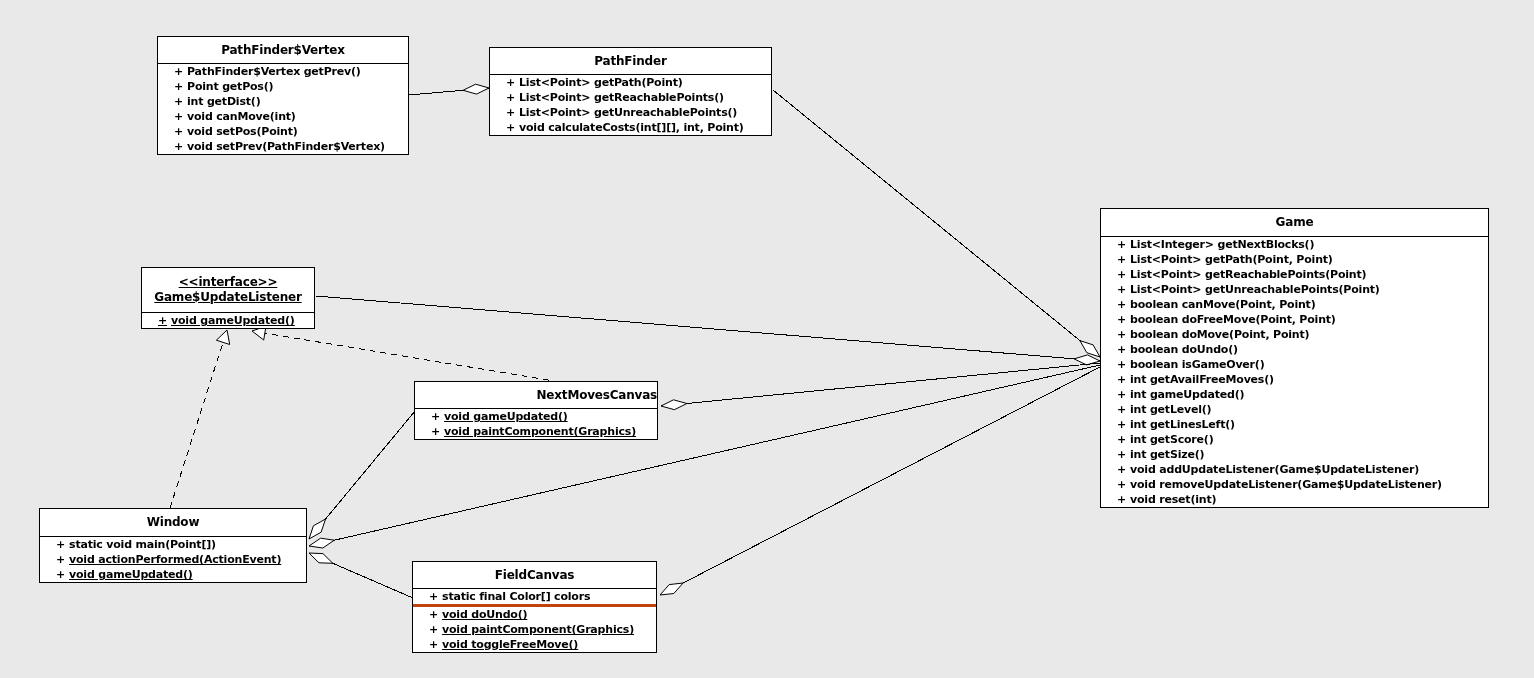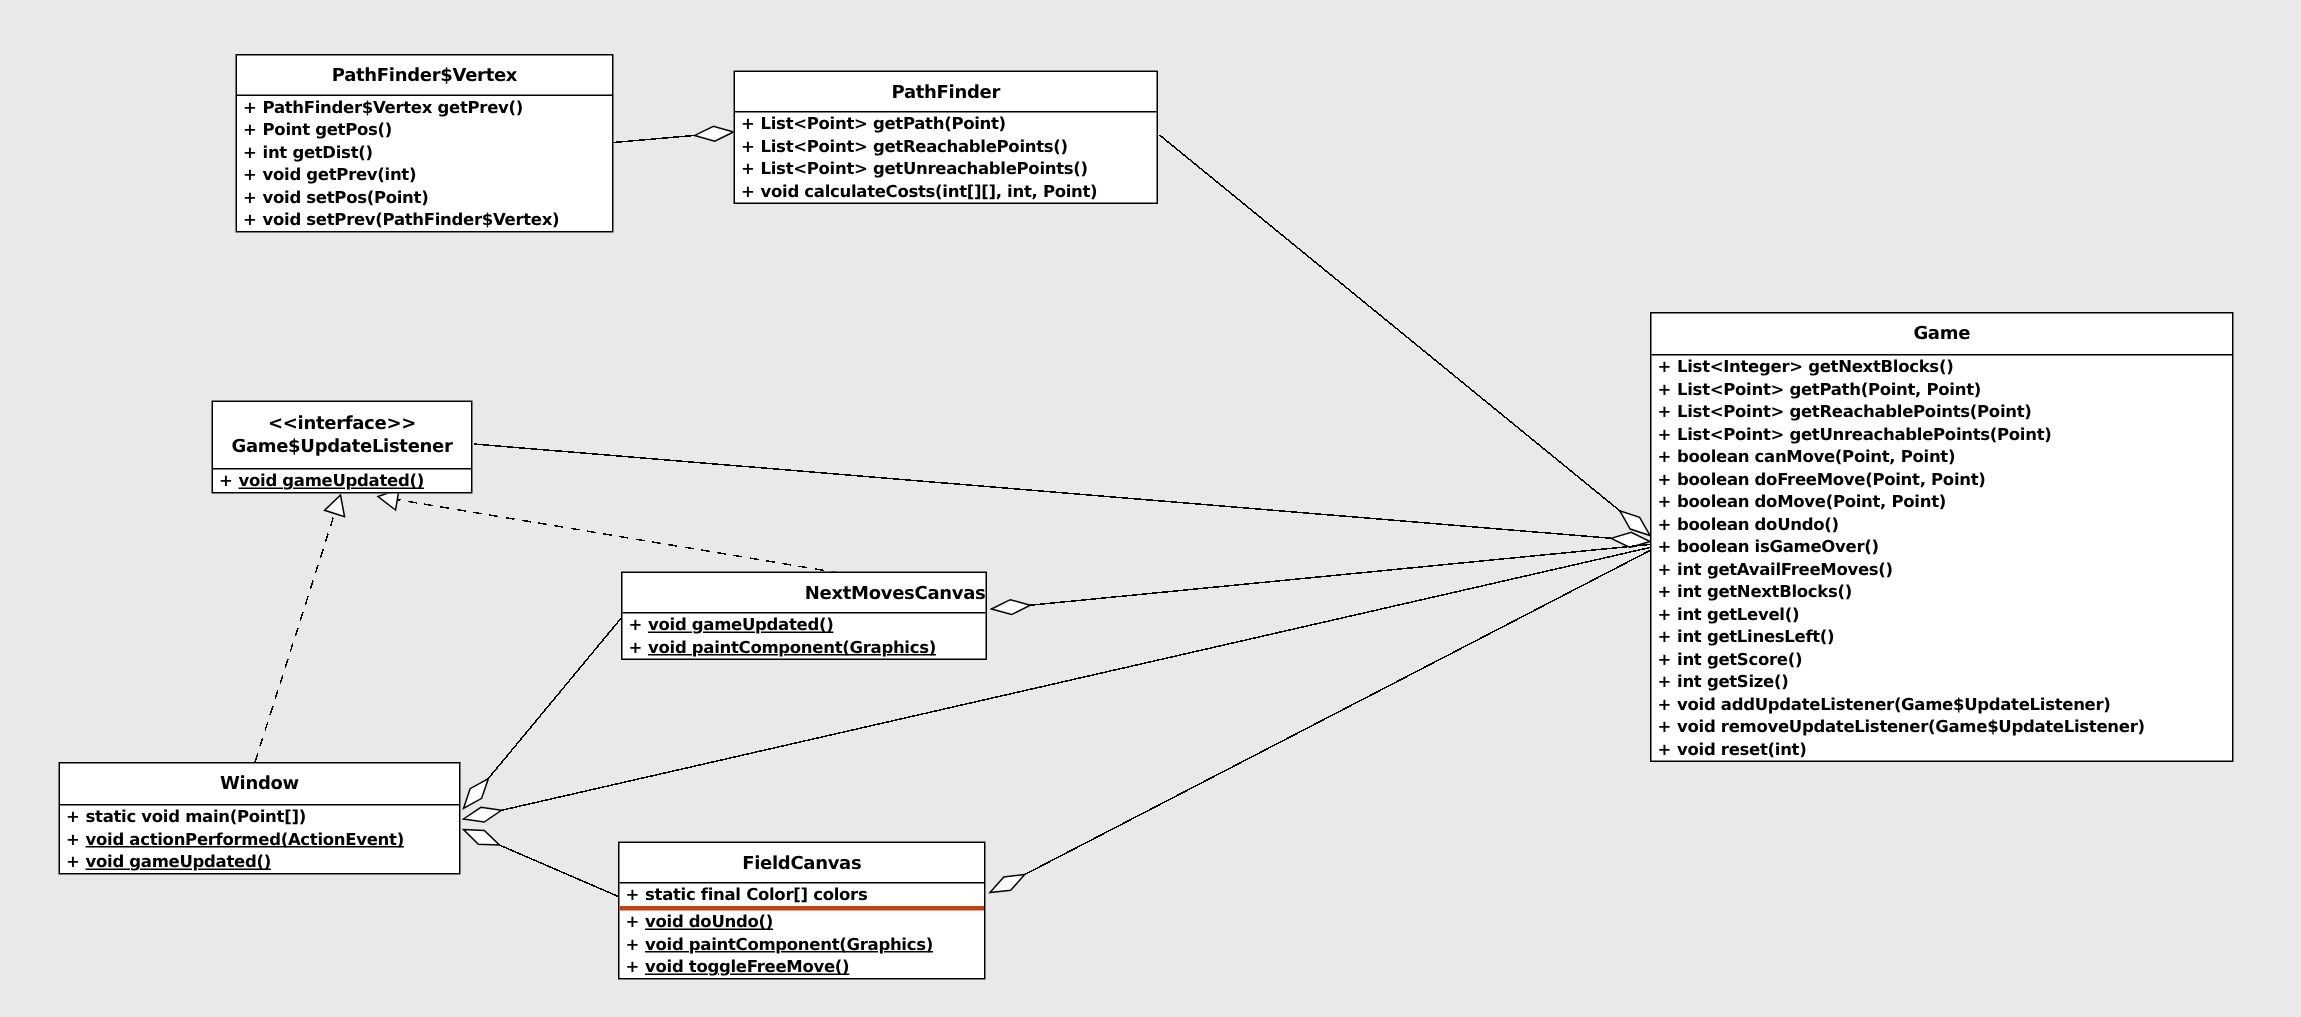--- a/index.html
+++ b/index.html
@@ -6,21 +6,21 @@
   #stage{position:relative;width:1534px;height:678px;background:#e9e9e9;
          font-family:"DejaVu Sans",sans-serif;overflow:hidden;}
   #wires{position:absolute;left:0;top:0;z-index:1;}
   .cls{position:absolute;z-index:2;background:#ffffff;border:1px solid #000;
        box-sizing:border-box;}
   .cls-title{border-bottom:1px solid #000;text-align:center;font-weight:bold;
        font-size:12px;line-height:15px;display:flex;flex-direction:column;
        justify-content:center;letter-spacing:-0.2px;white-space:nowrap;overflow:hidden;}
   .cls-fields{border-bottom:3px solid #c2410c;}
   .row{height:15px;line-height:15px;font-size:11px;font-weight:bold;
-       padding:0 3px 0 4px;white-space:nowrap;overflow:hidden;letter-spacing:-0.2px;}
+       padding:0 3px 0 4px;white-space:nowrap;overflow:hidden;letter-spacing:-0.2px;margin-left:12px;}
   .row .plus{margin-right:4px;}
   .row .sig.u{text-decoration:underline;}
 </style>
 </head>
 <body>
 
 <div id="stage">
   <svg id="wires" width="1534" height="678" viewBox="0 0 1534 678">
       <line x1="409" y1="95" x2="489" y2="88" stroke="#000000" stroke-width="1" shape-rendering="crispEdges"></line>
       <polygon points="489.0,88.0 476.5,94.1 463.1,90.3 475.6,84.2" fill="#ffffff" stroke="#000000" stroke-width="1"></polygon>
@@ -45,21 +45,21 @@
     </svg>
   <div id="boxes">
       <div class="cls" style="left: 157px; top: 36px; width: 252px;">
         <div class="cls-title" style="height: 26px;">
           <div>PathFinder$Vertex</div>
         </div>
         <div>
           <div class="row"><span class="plus">+</span><span class="sig">PathFinder$Vertex getPrev()</span></div>
           <div class="row"><span class="plus">+</span><span class="sig">Point getPos()</span></div>
           <div class="row"><span class="plus">+</span><span class="sig">int getDist()</span></div>
-          <div class="row"><span class="plus">+</span><span class="sig">void getPrev(int)</span></div>
+          <div class="row"><span class="plus">+</span><span class="sig">void canMove(int)</span></div>
           <div class="row"><span class="plus">+</span><span class="sig">void setPos(Point)</span></div>
           <div class="row"><span class="plus">+</span><span class="sig">void setPrev(PathFinder$Vertex)</span></div>
         </div>
       </div>
       <div class="cls" style="left: 489px; top: 47px; width: 283px;">
         <div class="cls-title" style="height: 26px;">
           <div>PathFinder</div>
         </div>
         <div>
           <div class="row"><span class="plus">+</span><span class="sig">List&lt;Point&gt; getPath(Point)</span></div>
@@ -76,31 +76,31 @@
           <div class="row"><span class="plus">+</span><span class="sig">List&lt;Integer&gt; getNextBlocks()</span></div>
           <div class="row"><span class="plus">+</span><span class="sig">List&lt;Point&gt; getPath(Point, Point)</span></div>
           <div class="row"><span class="plus">+</span><span class="sig">List&lt;Point&gt; getReachablePoints(Point)</span></div>
           <div class="row"><span class="plus">+</span><span class="sig">List&lt;Point&gt; getUnreachablePoints(Point)</span></div>
           <div class="row"><span class="plus">+</span><span class="sig">boolean canMove(Point, Point)</span></div>
           <div class="row"><span class="plus">+</span><span class="sig">boolean doFreeMove(Point, Point)</span></div>
           <div class="row"><span class="plus">+</span><span class="sig">boolean doMove(Point, Point)</span></div>
           <div class="row"><span class="plus">+</span><span class="sig">boolean doUndo()</span></div>
           <div class="row"><span class="plus">+</span><span class="sig">boolean isGameOver()</span></div>
           <div class="row"><span class="plus">+</span><span class="sig">int getAvailFreeMoves()</span></div>
-          <div class="row"><span class="plus">+</span><span class="sig">int getNextBlocks()</span></div>
+          <div class="row"><span class="plus">+</span><span class="sig">int gameUpdated()</span></div>
           <div class="row"><span class="plus">+</span><span class="sig">int getLevel()</span></div>
           <div class="row"><span class="plus">+</span><span class="sig">int getLinesLeft()</span></div>
           <div class="row"><span class="plus">+</span><span class="sig">int getScore()</span></div>
           <div class="row"><span class="plus">+</span><span class="sig">int getSize()</span></div>
           <div class="row"><span class="plus">+</span><span class="sig">void addUpdateListener(Game$UpdateListener)</span></div>
           <div class="row"><span class="plus">+</span><span class="sig">void removeUpdateListener(Game$UpdateListener)</span></div>
           <div class="row"><span class="plus">+</span><span class="sig">void reset(int)</span></div>
         </div>
       </div>
-      <div class="cls" style="left: 141px; top: 267px; width: 174px;">
+      <div class="cls" style="left: 141px; top: 267px; width: 174px; text-decoration: underline;">
         <div class="cls-title" style="height: 44px;">
           <div>&lt;&lt;interface&gt;&gt;</div>
           <div>Game$UpdateListener</div>
         </div>
         <div>
           <div class="row"><span class="plus">+</span><span class="sig u">void gameUpdated()</span></div>
         </div>
       </div>
       <div class="cls" style="left: 414px; top: 381px; width: 244px;">
         <div class="cls-title" style="height: 26px; align-items: flex-end;">

